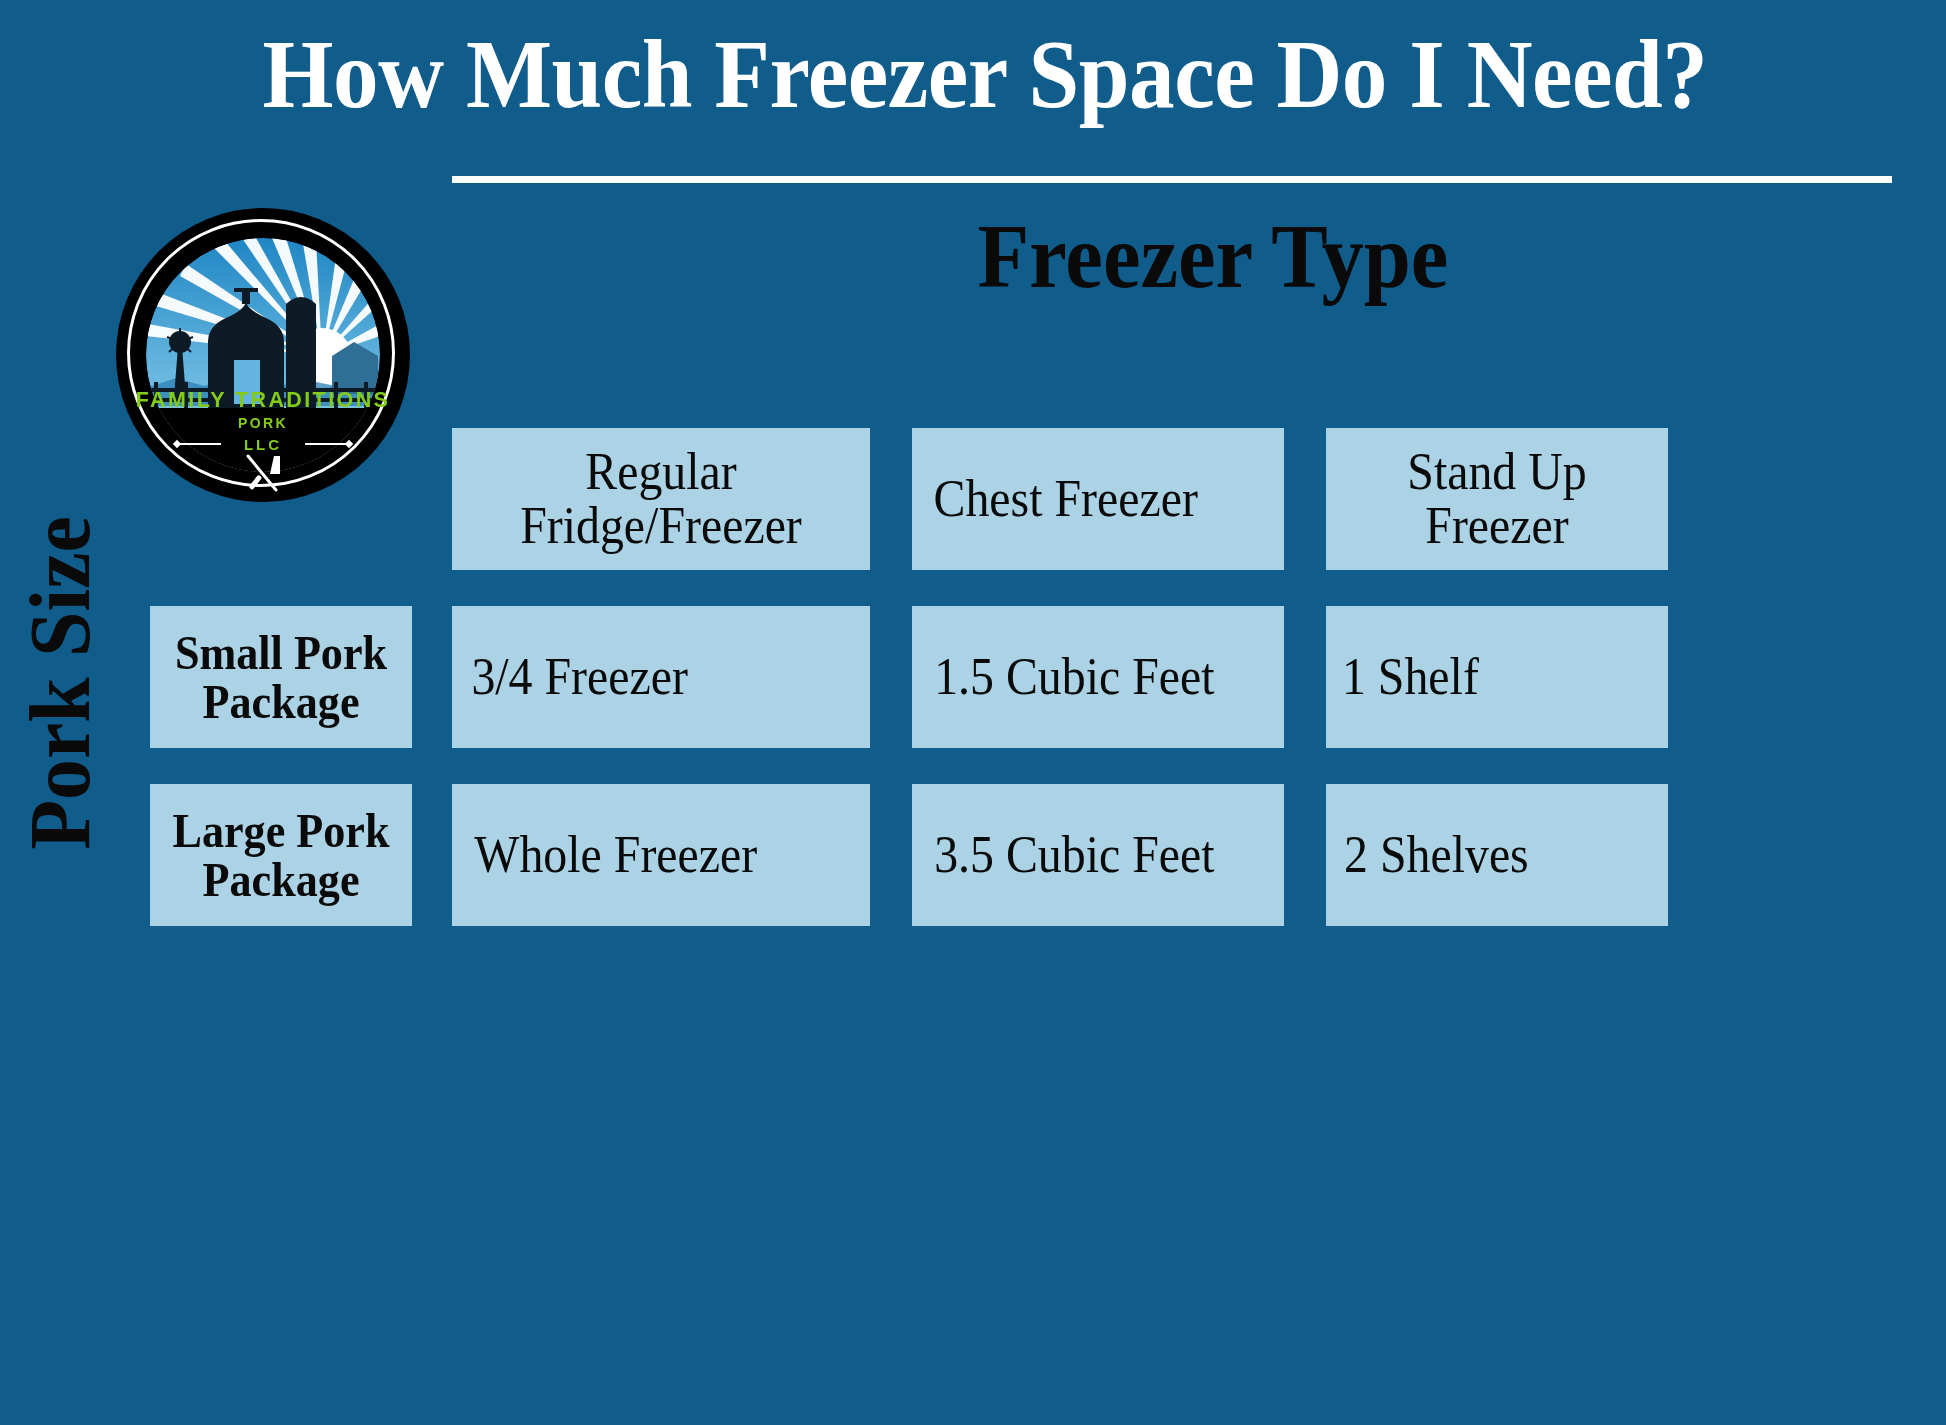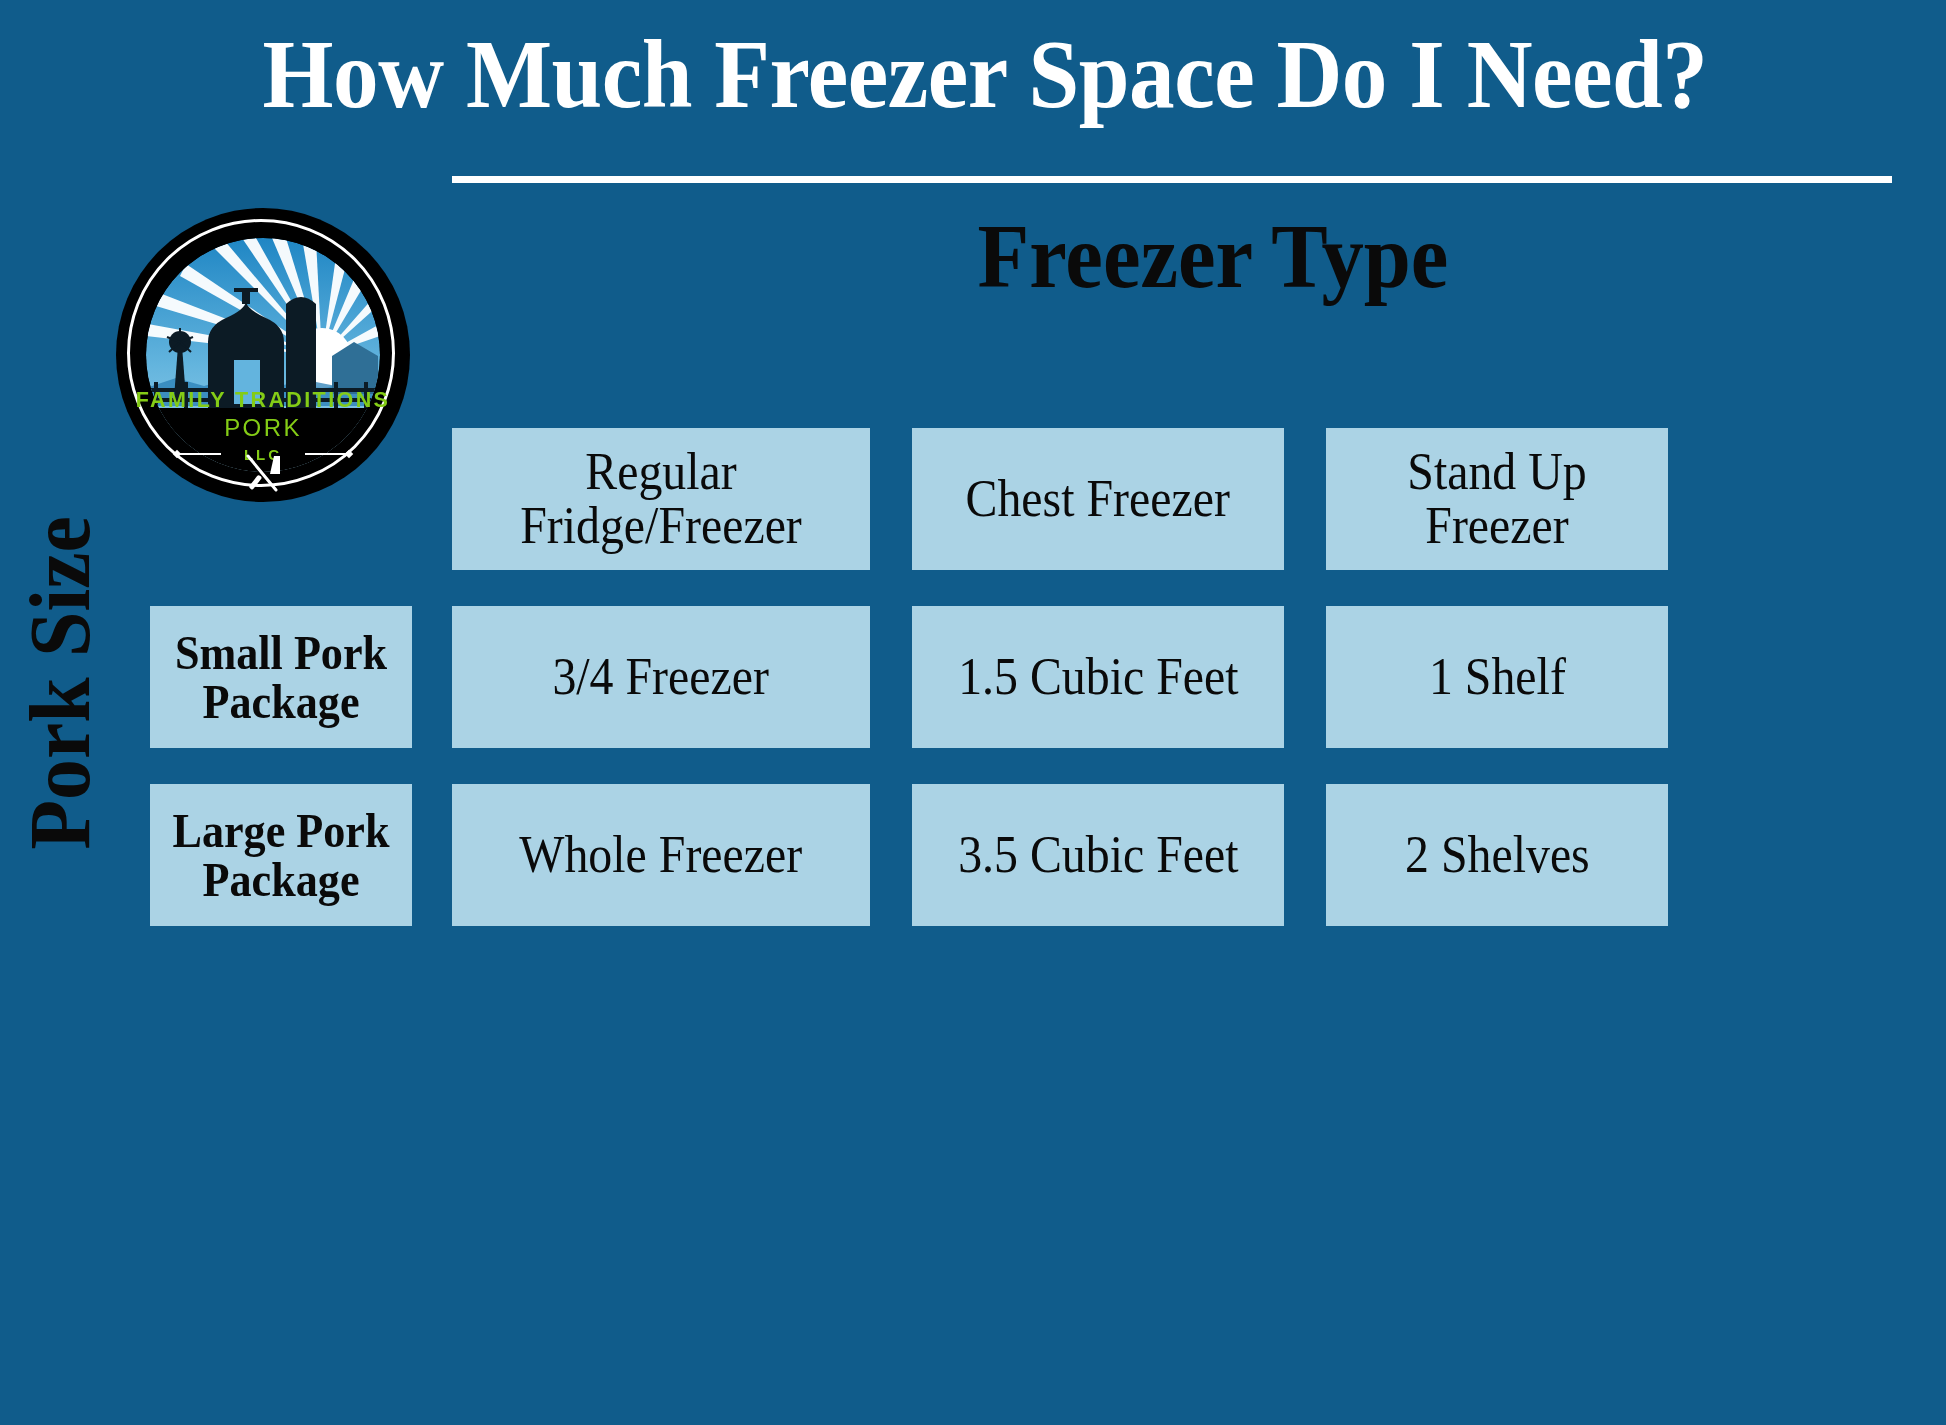--- a/index.html
+++ b/index.html
@@ -83,22 +83,22 @@
   }
   .logo-l1 {
     font-family: "Liberation Sans", "DejaVu Sans", sans-serif;
     font-weight: bold;
     font-size: 21.5px;
     letter-spacing: 2.4px;
     line-height: 1;
   }
   .logo-l2 {
     font-family: "Liberation Sans", "DejaVu Sans", sans-serif;
-    font-weight: normal;
-    font-size: 24px;
+    font-weight: bold;
+    font-size: 14px;
     letter-spacing: 2.4px;
     line-height: 1;
     margin-top: 4px;
   }
   .logo-l3-row {
     display: flex;
     align-items: center;
     justify-content: center;
     gap: 23px;
     margin-top: 7px;
@@ -179,21 +179,21 @@
   .row-head   { top: 0px;   height: 142px; }
   .row-r0     { top: 178px; height: 142px; }
   .row-r1     { top: 356px; height: 142px; }
   .row-r2     { top: 534px; height: 142px; }
 
   .cell {
     background: #abd3e5;
     color: #0a0a0a;
     display: flex;
     align-items: center;
-    justify-content: center;
+    justify-content: flex-start;
     text-align: center;
     box-sizing: border-box;
     padding: 2px 10px;
     font-family: "Liberation Serif", "DejaVu Serif", serif;
     font-size: 52px;
     line-height: 1.03;
     transform-origin: center center;
   }
   .cell span { display: block; transform: scaleX(0.92); }
 

